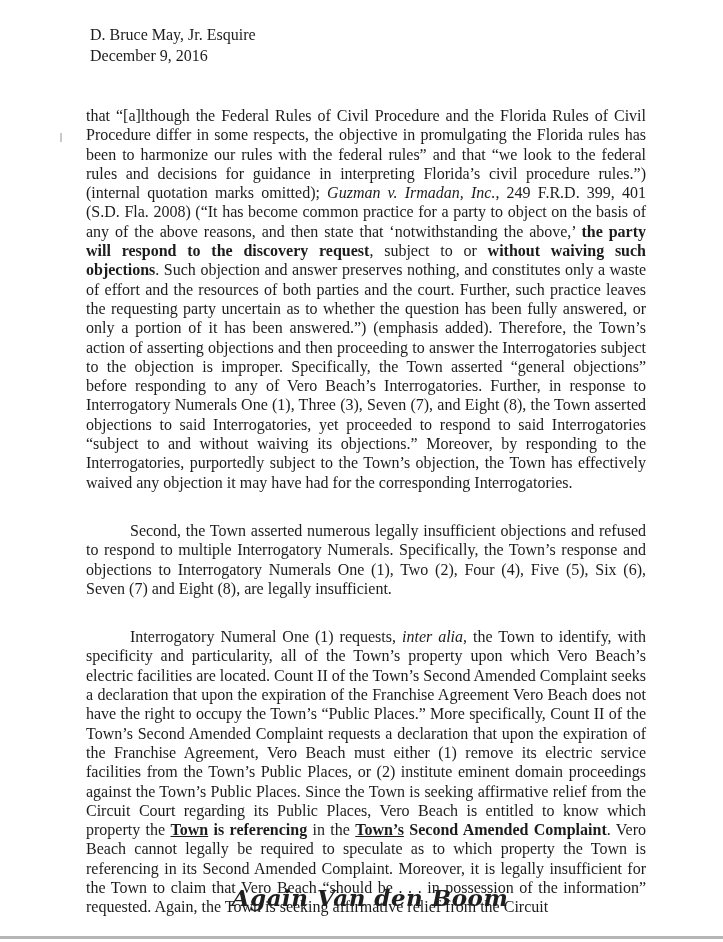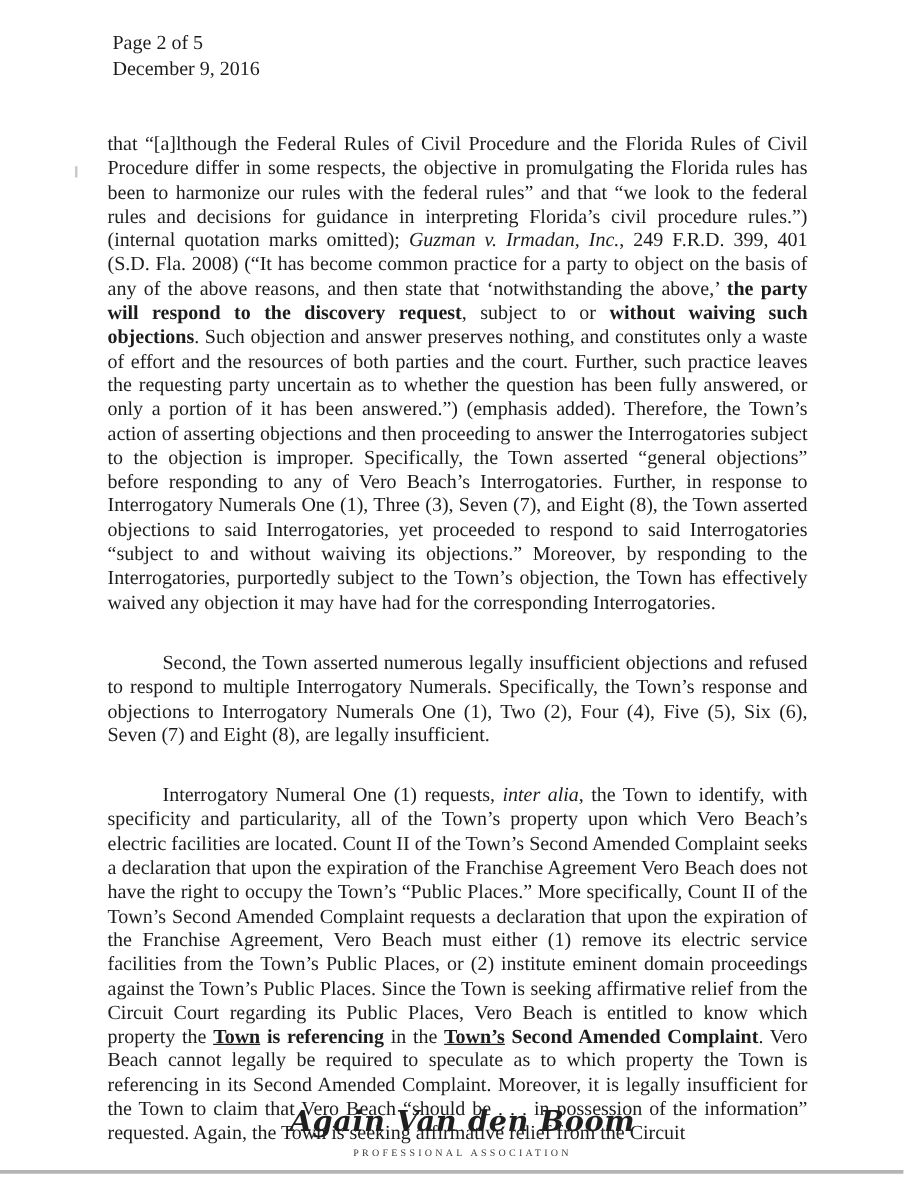--- a/index.html
+++ b/index.html
@@ -82,32 +82,31 @@
     height: 9px;
     background: #c9c9c9;
   }
 </style>
 </head>
 <body>
 
 <div class="page">
 
   <div class="header">
-    <div>Page 2 of 5</div>
+    <div>D. Bruce May, Jr. Esquire</div>
     <div>December 9, 2016</div>
   </div>
 
   <div class="scan-tick"></div>
 
   <div class="body-text">
     <p><span class="run normal">that “[a]lthough the Federal Rules of Civil Procedure and the Florida Rules of Civil Procedure differ in some respects, the objective in promulgating the Florida rules has been to harmonize our rules with the federal rules” and that “we look to the federal rules and decisions for guidance in interpreting Florida’s civil procedure rules.”) (internal quotation marks omitted); </span><span class="run italic">Guzman v. Irmadan, Inc.</span><span class="run normal">, 249 F.R.D. 399, 401 (S.D. Fla. 2008) (“It has become common practice for a party to object on the basis of any of the above reasons, and then state that ‘notwithstanding the above,’ </span><span class="run bold">the party will respond to the discovery request</span><span class="run normal">, subject to or </span><span class="run bold">without waiving such objections</span><span class="run normal">.  Such objection and answer preserves nothing, and constitutes only a waste of effort and the resources of both parties and the court.  Further, such practice leaves the requesting party uncertain as to whether the question has been fully answered, or only a portion of it has been answered.”) (emphasis added).  Therefore, the Town’s action of asserting objections and then proceeding to answer the Interrogatories subject to the objection is improper.  Specifically, the Town asserted “general objections” before responding to any of Vero Beach’s Interrogatories.  Further, in response to Interrogatory Numerals One (1), Three (3), Seven (7), and Eight (8), the Town asserted objections to said Interrogatories, yet proceeded to respond to said Interrogatories “subject to and without waiving its objections.”  Moreover, by responding to the Interrogatories, purportedly subject to the Town’s objection, the Town has effectively waived any objection it may have had for the corresponding Interrogatories.</span></p>
     <p class="indent"><span class="run normal">Second, the Town asserted numerous legally insufficient objections and refused to respond to multiple Interrogatory Numerals.  Specifically, the Town’s response and objections to Interrogatory Numerals One (1), Two (2), Four (4), Five (5), Six (6), Seven (7) and Eight (8), are legally insufficient.</span></p>
     <p class="indent"><span class="run normal">Interrogatory Numeral One (1) requests, </span><span class="run italic">inter alia</span><span class="run normal">, the Town to identify, with specificity and particularity, all of the Town’s property upon which Vero Beach’s electric facilities are located. Count II of the Town’s Second Amended Complaint seeks a declaration that upon the expiration of the Franchise Agreement Vero Beach does not have the right to occupy the Town’s “Public Places.”  More specifically, Count II of the Town’s Second Amended Complaint requests a declaration that upon the expiration of the Franchise Agreement, Vero Beach must either (1) remove its electric service facilities from the Town’s Public Places, or (2) institute eminent domain proceedings against the Town’s Public Places. Since the Town is seeking affirmative relief from the Circuit Court regarding its Public Places, Vero Beach is entitled to know which property the </span><span class="run bold-underline">Town</span><span class="run bold"> is referencing</span><span class="run normal"> in the </span><span class="run bold-underline">Town’s</span><span class="run bold"> Second Amended Complaint</span><span class="run normal">.  Vero Beach cannot legally be required to speculate as to which property the Town is referencing in its Second Amended Complaint.  Moreover, it is legally insufficient for the Town to claim that Vero Beach “should be . . . in possession of the information” requested.  Again, the Town is seeking affirmative relief from the Circuit</span></p>
   </div>
 
   <div class="footer">
     <div class="firm-name">Again Van den Boom</div>
-    <div class="firm-subtitle">PROFESSIONAL ASSOCIATION</div>
   </div>
 
   <div class="scan-edge-bottom"></div>
 
 </div>
 
 </body></html>

